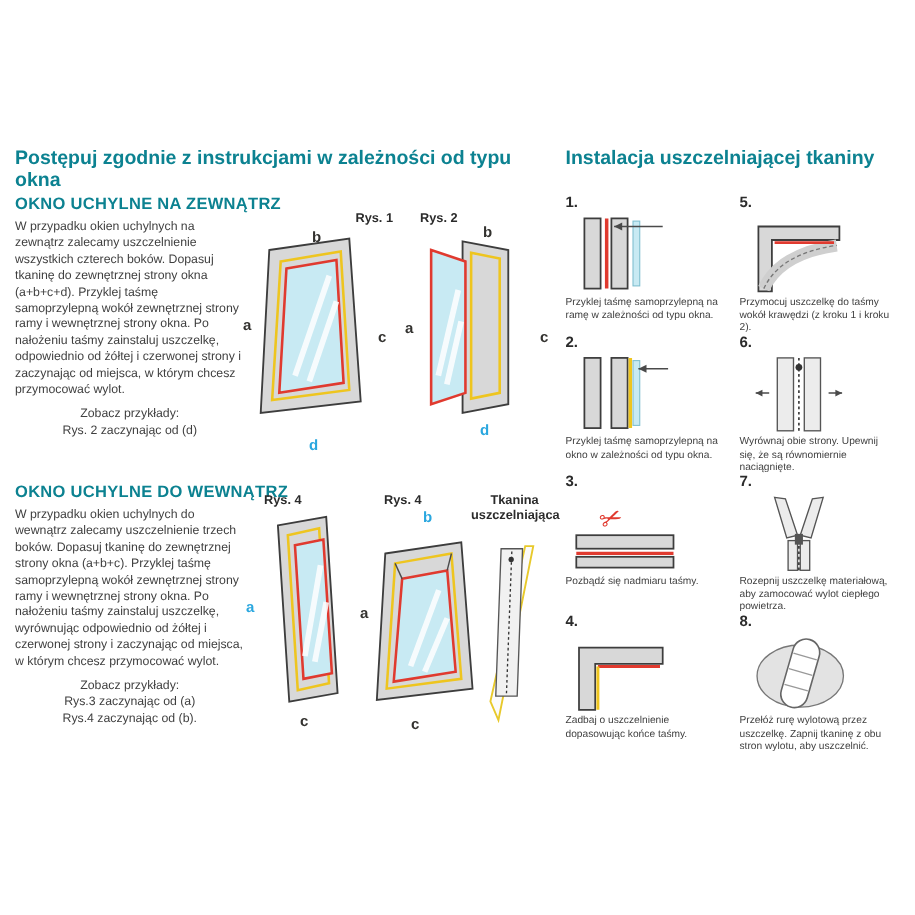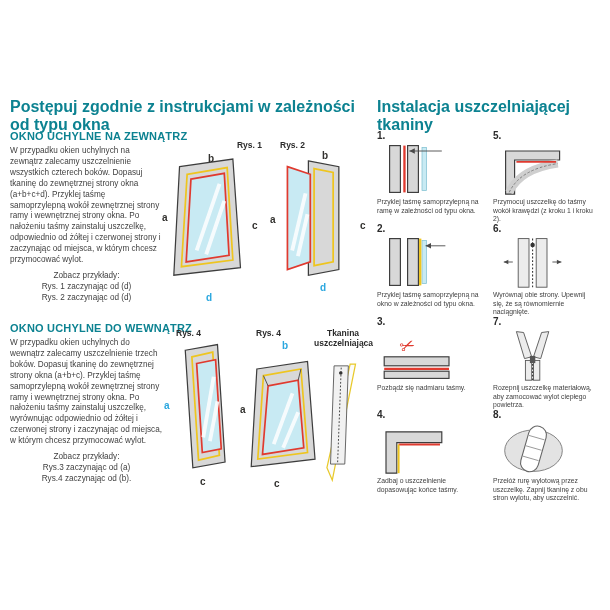--- a/index.html
+++ b/index.html
@@ -1,19 +1,19 @@
 <!DOCTYPE html>
 <html><head>
 <meta charset="utf-8">
 <style>
   html,body { margin:0; padding:0; background:#ffffff; }
   body { width:610px; height:610px; font-family:"Liberation Sans", sans-serif; color:#3f3f3f; }
   .canvas { position:relative; width:610px; height:610px; background:#ffffff; overflow:hidden; }
 
-  .col-heading { position:absolute; font-size:16px; font-weight:bold; color:#0c8291; line-height:1.15; }
+  .col-heading { position:absolute; font-size:13px; font-weight:bold; color:#0c8291; line-height:1.15; }
   #left-heading { left:10px; top:98px; width:364px; }
   #right-heading { left:377px; top:98px; width:228px; }
 
   .section { position:absolute; left:10px; width:362px; }
   #section-1 { top:130px; height:192px; }
   #section-2 { top:322px; height:182px; }
 
   .sec-title { font-size:11px; font-weight:bold; color:#0c8291; letter-spacing:.2px; }
   .sec-body { margin-top:4px; width:153px; font-size:8.2px; line-height:1.33; color:#3f3f3f; }
   .sec-examples { width:153px; font-size:8.2px; line-height:1.35; margin-top:4px;text-align:center; }
@@ -47,21 +47,20 @@
 <div class="canvas">
 
   <div id="left-heading" class="col-heading">Postępuj zgodnie z instrukcjami w zależności od typu okna</div>
   <div id="right-heading" class="col-heading">Instalacja uszczelniającej tkaniny</div>
 
   <div id="section-1" class="section">
     <div class="sec-title">OKNO UCHYLNE NA ZEWNĄTRZ</div>
     <div class="sec-body">W przypadku okien uchylnych na zewnątrz zalecamy uszczelnienie wszystkich czterech boków. Dopasuj tkaninę do zewnętrznej strony okna (a+b+c+d). Przyklej taśmę samoprzylepną wokół zewnętrznej strony ramy i wewnętrznej strony okna. Po nałożeniu taśmy zainstaluj uszczelkę, odpowiednio od żółtej i czerwonej strony i zaczynając od miejsca, w którym chcesz przymocować wylot.</div>
     <div class="sec-examples">
       <div>Zobacz przykłady:</div>
-      <div>Rys. 1 zaczynając od (d)</div>
       <div>Rys. 2 zaczynając od (d)</div>
     </div>
 
     <div class="figure" style="left:156px; top:10px; width:96px; height:170px;">
       <div class="fig-caption" style="margin-left:6px;text-align:right;">Rys. 1</div>
       <svg class="fig-art" style="left:4px; top:14px;" width="80" height="132" viewBox="0 0 84 136">
         <polygon class="frame" points="10,12 66,4 74,118 4,126"></polygon>
         <polygon class="yellow" points="18,20 60,13 66,110 12,117"></polygon>
         <polygon class="glass" points="22,25 57,19 62,105 17,112"></polygon>
         <line class="stripe" x1="28" y1="100" x2="52" y2="30"></line>

